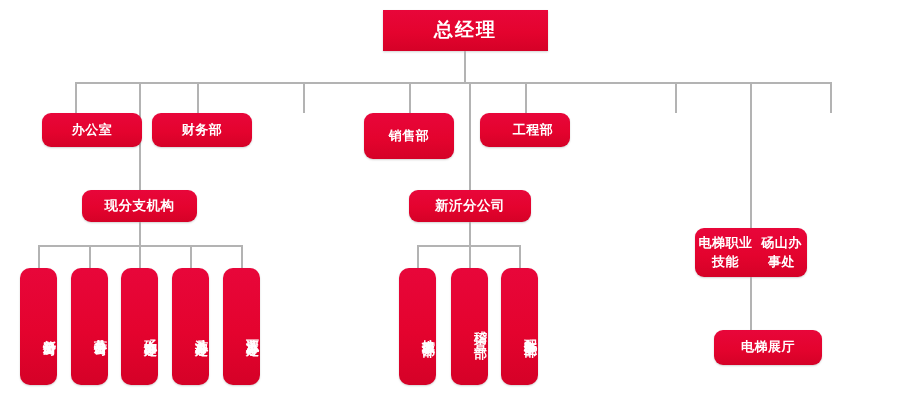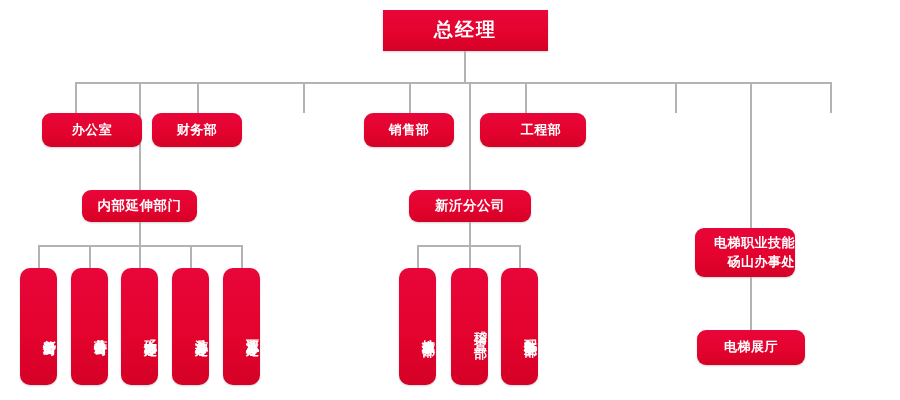--- a/index.html
+++ b/index.html
@@ -31,21 +31,21 @@
     box-sizing:border-box;
     line-height:1.28;
     letter-spacing:0.5px;
     box-shadow:0 1px 2px rgba(0,0,0,0.18);
   }
   .node.root{font-size:19px;border-radius:0;letter-spacing:2px;}
   .node.lvl2{font-size:13px;}
   .node.lvl2.two-line{font-size:12.5px;line-height:1.35;letter-spacing:0.5px;}
   .node.head{font-size:13.5px;}
   .node.wide2{font-size:13px;line-height:1.4;}
-  .node.small{font-size:13px;}
+  .node.small{font-size:13px;margin-left:17px;}
 
   
   .node.vert{
     writing-mode:vertical-rl;
     text-orientation:upright;
     font-size:13px;
     letter-spacing:1px;
     border-radius:10px;
     padding-top:10px;
     align-items:flex-start;
@@ -74,37 +74,37 @@
   <div class="ln v" style="left:830px;top:82px;height:31px;"></div>
 
   <div class="ln v" style="left:139px;top:82px;height:108px;"></div>
   <div class="ln v" style="left:469px;top:82px;height:108px;"></div>
   <div class="ln v" style="left:750px;top:82px;height:146px;"></div>
 
   <div class="node lvl2" style="left:42px;top:113px;width:100px;height:34px;">
     <span>办公室</span>
   </div>
 
-  <div class="node lvl2" style="left:152px;top:113px;width:90px;height:34px;">
+  <div class="node lvl2" style="left:152px;top:113px;width:100px;height:34px;">
     <span>财务部</span>
   </div>
 
 
-  <div class="node lvl2" style="left:364px;top:113px;width:90px;height:34px;">
+  <div class="node lvl2" style="left:364px;top:113px;width:90px;height:46px;">
     <span>销售部</span>
   </div>
 
-  <div class="node lvl2" style="left:480px;top:113px;width:106px;height:34px;padding-left:16px;">
+  <div class="node lvl2" style="left:480px;top:113px;width:90px;height:34px;padding-left:16px;">
     <span>工程部</span>
   </div>
 
 
 
   <div class="node head" style="left:82px;top:190px;width:115px;height:32px;">
-    <span>内部延伸部门</span>
+    <span>现分支机构</span>
   </div>
   <div class="ln v" style="left:139px;top:222px;height:23px;"></div>
   <div class="ln h" style="left:38px;top:245px;width:204px;"></div>
   <div class="ln v" style="left:38px;top:245px;height:23px;"></div>
   <div class="ln v" style="left:89px;top:245px;height:23px;"></div>
   <div class="ln v" style="left:139px;top:245px;height:23px;"></div>
   <div class="ln v" style="left:190px;top:245px;height:23px;"></div>
   <div class="ln v" style="left:241px;top:245px;height:23px;"></div>
 
   <div class="node vert" style="left:20px;top:268px;width:37px;height:117px;">
@@ -135,21 +135,21 @@
   <div class="node vert" style="left:399px;top:268px;width:37px;height:117px;">
     <span>技术服务部</span>
   </div>
   <div class="node vert spaced" style="left:451px;top:268px;width:37px;height:117px;">
     <span>稽查部</span>
   </div>
   <div class="node vert" style="left:501px;top:268px;width:37px;height:117px;">
     <span>配件事业部</span>
   </div>
 
-  <div class="node wide2" style="left:695px;top:228px;width:100px;height:49px;flex-direction:column;align-items:flex-end;">
+  <div class="node wide2" style="left:695px;top:228px;width:112px;height:49px;flex-direction:row;">
     <span>电梯职业技能</span>
     <span>砀山办事处</span>
   </div>
 
   <div class="ln v" style="left:750px;top:277px;height:53px;"></div>
 
   <div class="node small" style="left:697px;top:330px;width:108px;height:35px;">
     <span>电梯展厅</span>
   </div>
 

